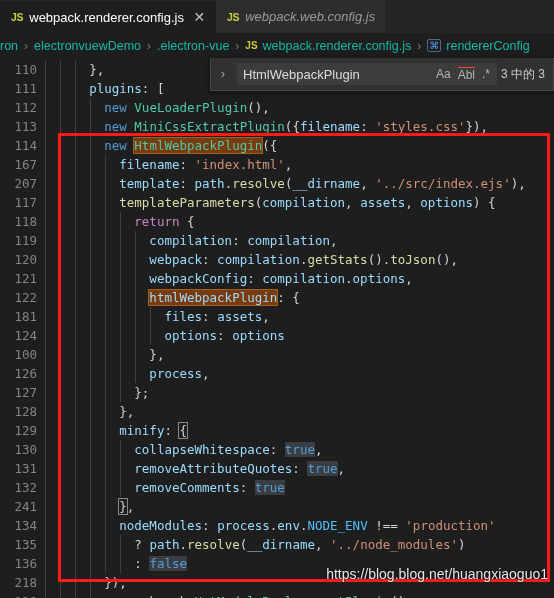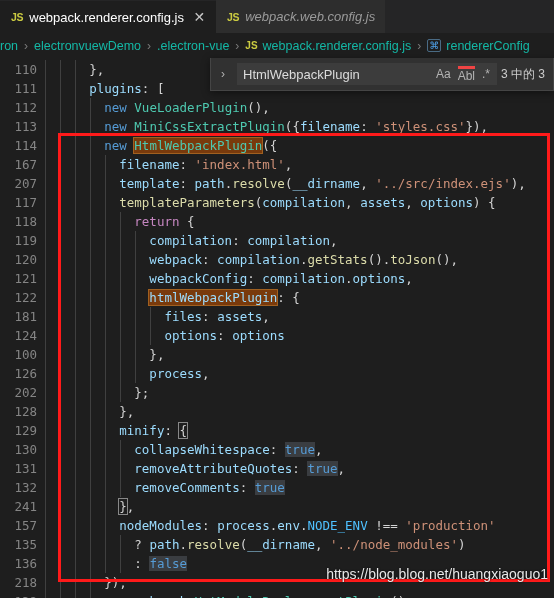--- a/index.html
+++ b/index.html
@@ -205,21 +205,21 @@
     position: relative;
   }
   #find-input .ftext { flex: 1; }
   .find-opt {
     color: #b3b3b3;
     font-size: 12px;
     margin-right: 7px;
     line-height: 14px;
     display: inline-block;
   }
-  .find-opt.ww { border-top: 3px solid #ef4444; padding-top: 0px; }
+  .find-opt.ww { border-top: 1px solid #ef4444; padding-top: 0px; }
   #find-count {
     color: #cccccc;
     font-size: 12px;
     padding: 0 8px 0 4px;
     white-space: nowrap;
   }
 
   
   #watermark {
     position: absolute;
@@ -273,28 +273,28 @@
       <div>117</div>
       <div>118</div>
       <div>119</div>
       <div>120</div>
       <div>121</div>
       <div>122</div>
       <div>181</div>
       <div>124</div>
       <div>100</div>
       <div>126</div>
-      <div>202</div>
+      <div>127</div>
       <div>128</div>
       <div>129</div>
       <div>130</div>
       <div>131</div>
       <div>132</div>
       <div>241</div>
-      <div>157</div>
+      <div>134</div>
       <div>135</div>
       <div>136</div>
       <div>218</div>
       <div>138</div>
     </div>
   <div id="code"><div class="ln"><span class="ig" style="left:1px"></span><span class="ig" style="left:16.04px"></span><span class="ig" style="left:31.08px"></span>      <span class="t-pln">}</span><span class="t-pln">,</span></div><div class="ln"><span class="ig" style="left:1px"></span><span class="ig" style="left:16.04px"></span><span class="ig" style="left:31.08px"></span>      <span class="t-prop">plugins</span><span class="t-pln">:</span> <span class="t-pln">[</span></div><div class="ln"><span class="ig" style="left:1px"></span><span class="ig" style="left:16.04px"></span><span class="ig" style="left:31.08px"></span><span class="ig" style="left:46.12px"></span>        <span class="t-new">new</span> <span class="t-cls">VueLoaderPlugin</span><span class="t-pln">(</span><span class="t-pln">)</span><span class="t-pln">,</span></div><div class="ln"><span class="ig" style="left:1px"></span><span class="ig" style="left:16.04px"></span><span class="ig" style="left:31.08px"></span><span class="ig" style="left:46.12px"></span>        <span class="t-new">new</span> <span class="t-cls">MiniCssExtractPlugin</span><span class="t-pln">(</span><span class="t-pln">{</span><span class="t-prop">filename</span><span class="t-pln">:</span> <span class="t-str">'styles.css'</span><span class="t-pln">}</span><span class="t-pln">)</span><span class="t-pln">,</span></div><div class="ln"><span class="ig" style="left:1px"></span><span class="ig" style="left:16.04px"></span><span class="ig" style="left:31.08px"></span><span class="ig" style="left:46.12px"></span>        <span class="t-new">new</span> <span class="cur-match"><span class="t-cls">HtmlWebpackPlugin</span></span><span class="t-pln">(</span><span class="t-pln">{</span></div><div class="ln"><span class="ig" style="left:1px"></span><span class="ig" style="left:16.04px"></span><span class="ig" style="left:31.08px"></span><span class="ig" style="left:46.12px"></span><span class="ig" style="left:61.16px"></span>          <span class="t-prop">filename</span><span class="t-pln">:</span> <span class="t-str">'index.html'</span><span class="t-pln">,</span></div><div class="ln"><span class="ig" style="left:1px"></span><span class="ig" style="left:16.04px"></span><span class="ig" style="left:31.08px"></span><span class="ig" style="left:46.12px"></span><span class="ig" style="left:61.16px"></span>          <span class="t-prop">template</span><span class="t-pln">:</span> <span class="t-prop">path</span><span class="t-pln">.</span><span class="t-fn">resolve</span><span class="t-pln">(</span><span class="t-prop">__dirname</span><span class="t-pln">,</span> <span class="t-str">'../src/index.ejs'</span><span class="t-pln">)</span><span class="t-pln">,</span></div><div class="ln"><span class="ig" style="left:1px"></span><span class="ig" style="left:16.04px"></span><span class="ig" style="left:31.08px"></span><span class="ig" style="left:46.12px"></span><span class="ig" style="left:61.16px"></span>          <span class="t-fn">templateParameters</span><span class="t-pln">(</span><span class="t-prop">compilation</span><span class="t-pln">,</span> <span class="t-prop">assets</span><span class="t-pln">,</span> <span class="t-prop">options</span><span class="t-pln">)</span> <span class="t-pln">{</span></div><div class="ln"><span class="ig" style="left:1px"></span><span class="ig" style="left:16.04px"></span><span class="ig" style="left:31.08px"></span><span class="ig" style="left:46.12px"></span><span class="ig" style="left:61.16px"></span><span class="ig" style="left:76.19999999999999px"></span>            <span class="t-kw">return</span> <span class="t-pln">{</span></div><div class="ln"><span class="ig" style="left:1px"></span><span class="ig" style="left:16.04px"></span><span class="ig" style="left:31.08px"></span><span class="ig" style="left:46.12px"></span><span class="ig" style="left:61.16px"></span><span class="ig" style="left:76.19999999999999px"></span><span class="ig" style="left:91.24px"></span>              <span class="t-prop">compilation</span><span class="t-pln">:</span> <span class="t-prop">compilation</span><span class="t-pln">,</span></div><div class="ln"><span class="ig" style="left:1px"></span><span class="ig" style="left:16.04px"></span><span class="ig" style="left:31.08px"></span><span class="ig" style="left:46.12px"></span><span class="ig" style="left:61.16px"></span><span class="ig" style="left:76.19999999999999px"></span><span class="ig" style="left:91.24px"></span>              <span class="t-prop">webpack</span><span class="t-pln">:</span> <span class="t-prop">compilation</span><span class="t-pln">.</span><span class="t-fn">getStats</span><span class="t-pln">(</span><span class="t-pln">)</span><span class="t-pln">.</span><span class="t-fn">toJson</span><span class="t-pln">(</span><span class="t-pln">)</span><span class="t-pln">,</span></div><div class="ln"><span class="ig" style="left:1px"></span><span class="ig" style="left:16.04px"></span><span class="ig" style="left:31.08px"></span><span class="ig" style="left:46.12px"></span><span class="ig" style="left:61.16px"></span><span class="ig" style="left:76.19999999999999px"></span><span class="ig" style="left:91.24px"></span>              <span class="t-prop">webpackConfig</span><span class="t-pln">:</span> <span class="t-prop">compilation</span><span class="t-pln">.</span><span class="t-prop">options</span><span class="t-pln">,</span></div><div class="ln"><span class="ig" style="left:1px"></span><span class="ig" style="left:16.04px"></span><span class="ig" style="left:31.08px"></span><span class="ig" style="left:46.12px"></span><span class="ig" style="left:61.16px"></span><span class="ig" style="left:76.19999999999999px"></span><span class="ig" style="left:91.24px"></span>              <span class="cur-match"><span class="t-prop">htmlWebpackPlugin</span></span><span class="t-pln">:</span> <span class="t-pln">{</span></div><div class="ln"><span class="ig" style="left:1px"></span><span class="ig" style="left:16.04px"></span><span class="ig" style="left:31.08px"></span><span class="ig" style="left:46.12px"></span><span class="ig" style="left:61.16px"></span><span class="ig" style="left:76.19999999999999px"></span><span class="ig" style="left:91.24px"></span><span class="ig" style="left:106.28px"></span>                <span class="t-prop">files</span><span class="t-pln">:</span> <span class="t-prop">assets</span><span class="t-pln">,</span></div><div class="ln"><span class="ig" style="left:1px"></span><span class="ig" style="left:16.04px"></span><span class="ig" style="left:31.08px"></span><span class="ig" style="left:46.12px"></span><span class="ig" style="left:61.16px"></span><span class="ig" style="left:76.19999999999999px"></span><span class="ig" style="left:91.24px"></span><span class="ig" style="left:106.28px"></span>                <span class="t-prop">options</span><span class="t-pln">:</span> <span class="t-prop">options</span></div><div class="ln"><span class="ig" style="left:1px"></span><span class="ig" style="left:16.04px"></span><span class="ig" style="left:31.08px"></span><span class="ig" style="left:46.12px"></span><span class="ig" style="left:61.16px"></span><span class="ig" style="left:76.19999999999999px"></span><span class="ig" style="left:91.24px"></span>              <span class="t-pln">}</span><span class="t-pln">,</span></div><div class="ln"><span class="ig" style="left:1px"></span><span class="ig" style="left:16.04px"></span><span class="ig" style="left:31.08px"></span><span class="ig" style="left:46.12px"></span><span class="ig" style="left:61.16px"></span><span class="ig" style="left:76.19999999999999px"></span><span class="ig" style="left:91.24px"></span>              <span class="t-prop">process</span><span class="t-pln">,</span></div><div class="ln"><span class="ig" style="left:1px"></span><span class="ig" style="left:16.04px"></span><span class="ig" style="left:31.08px"></span><span class="ig" style="left:46.12px"></span><span class="ig" style="left:61.16px"></span><span class="ig" style="left:76.19999999999999px"></span>            <span class="t-pln">}</span><span class="t-pln">;</span></div><div class="ln"><span class="ig" style="left:1px"></span><span class="ig" style="left:16.04px"></span><span class="ig" style="left:31.08px"></span><span class="ig" style="left:46.12px"></span><span class="ig" style="left:61.16px"></span>          <span class="t-pln">}</span><span class="t-pln">,</span></div><div class="ln"><span class="ig" style="left:1px"></span><span class="ig" style="left:16.04px"></span><span class="ig" style="left:31.08px"></span><span class="ig" style="left:46.12px"></span><span class="ig" style="left:61.16px"></span>          <span class="t-prop">minify</span><span class="t-pln">:</span> <span class="t-pln brkt">{</span></div><div class="ln"><span class="ig" style="left:1px"></span><span class="ig" style="left:16.04px"></span><span class="ig" style="left:31.08px"></span><span class="ig" style="left:46.12px"></span><span class="ig" style="left:61.16px"></span><span class="ig" style="left:76.19999999999999px"></span>            <span class="t-prop">collapseWhitespace</span><span class="t-pln">:</span> <span class="sel-hl"><span class="t-bool">true</span></span><span class="t-pln">,</span></div><div class="ln"><span class="ig" style="left:1px"></span><span class="ig" style="left:16.04px"></span><span class="ig" style="left:31.08px"></span><span class="ig" style="left:46.12px"></span><span class="ig" style="left:61.16px"></span><span class="ig" style="left:76.19999999999999px"></span>            <span class="t-prop">removeAttributeQuotes</span><span class="t-pln">:</span> <span class="sel-hl"><span class="t-bool">true</span></span><span class="t-pln">,</span></div><div class="ln"><span class="ig" style="left:1px"></span><span class="ig" style="left:16.04px"></span><span class="ig" style="left:31.08px"></span><span class="ig" style="left:46.12px"></span><span class="ig" style="left:61.16px"></span><span class="ig" style="left:76.19999999999999px"></span>            <span class="t-prop">removeComments</span><span class="t-pln">:</span> <span class="sel-hl"><span class="t-bool">true</span></span></div><div class="ln"><span class="ig" style="left:1px"></span><span class="ig" style="left:16.04px"></span><span class="ig" style="left:31.08px"></span><span class="ig" style="left:46.12px"></span><span class="ig" style="left:61.16px"></span>          <span class="t-pln brkt">}</span><span class="t-pln">,</span></div><div class="ln"><span class="ig" style="left:1px"></span><span class="ig" style="left:16.04px"></span><span class="ig" style="left:31.08px"></span><span class="ig" style="left:46.12px"></span><span class="ig" style="left:61.16px"></span>          <span class="t-prop">nodeModules</span><span class="t-pln">:</span> <span class="t-prop">process</span><span class="t-pln">.</span><span class="t-prop">env</span><span class="t-pln">.</span><span class="t-const">NODE_ENV</span> <span class="t-pln">!</span><span class="t-pln">=</span><span class="t-pln">=</span> <span class="t-str">'production'</span></div><div class="ln"><span class="ig" style="left:1px"></span><span class="ig" style="left:16.04px"></span><span class="ig" style="left:31.08px"></span><span class="ig" style="left:46.12px"></span><span class="ig" style="left:61.16px"></span><span class="ig" style="left:76.19999999999999px"></span>            <span class="t-pln">?</span> <span class="t-prop">path</span><span class="t-pln">.</span><span class="t-fn">resolve</span><span class="t-pln">(</span><span class="t-prop">__dirname</span><span class="t-pln">,</span> <span class="t-str">'../node_modules'</span><span class="t-pln">)</span></div><div class="ln"><span class="ig" style="left:1px"></span><span class="ig" style="left:16.04px"></span><span class="ig" style="left:31.08px"></span><span class="ig" style="left:46.12px"></span><span class="ig" style="left:61.16px"></span><span class="ig" style="left:76.19999999999999px"></span>            <span class="t-pln">:</span> <span class="sel-hl"><span class="t-bool">false</span></span></div><div class="ln"><span class="ig" style="left:1px"></span><span class="ig" style="left:16.04px"></span><span class="ig" style="left:31.08px"></span><span class="ig" style="left:46.12px"></span>        <span class="t-pln">}</span><span class="t-pln">)</span><span class="t-pln">,</span></div><div class="ln"><span class="ig" style="left:1px"></span><span class="ig" style="left:16.04px"></span><span class="ig" style="left:31.08px"></span><span class="ig" style="left:46.12px"></span>        <span class="t-new">new</span> <span class="t-prop">webpack</span><span class="t-pln">.</span><span class="t-cls">HotModuleReplacementPlugin</span><span class="t-pln">(</span><span class="t-pln">)</span></div></div>
   <div id="redbox"></div>
 </div>
 
 <div id="find-widget">

